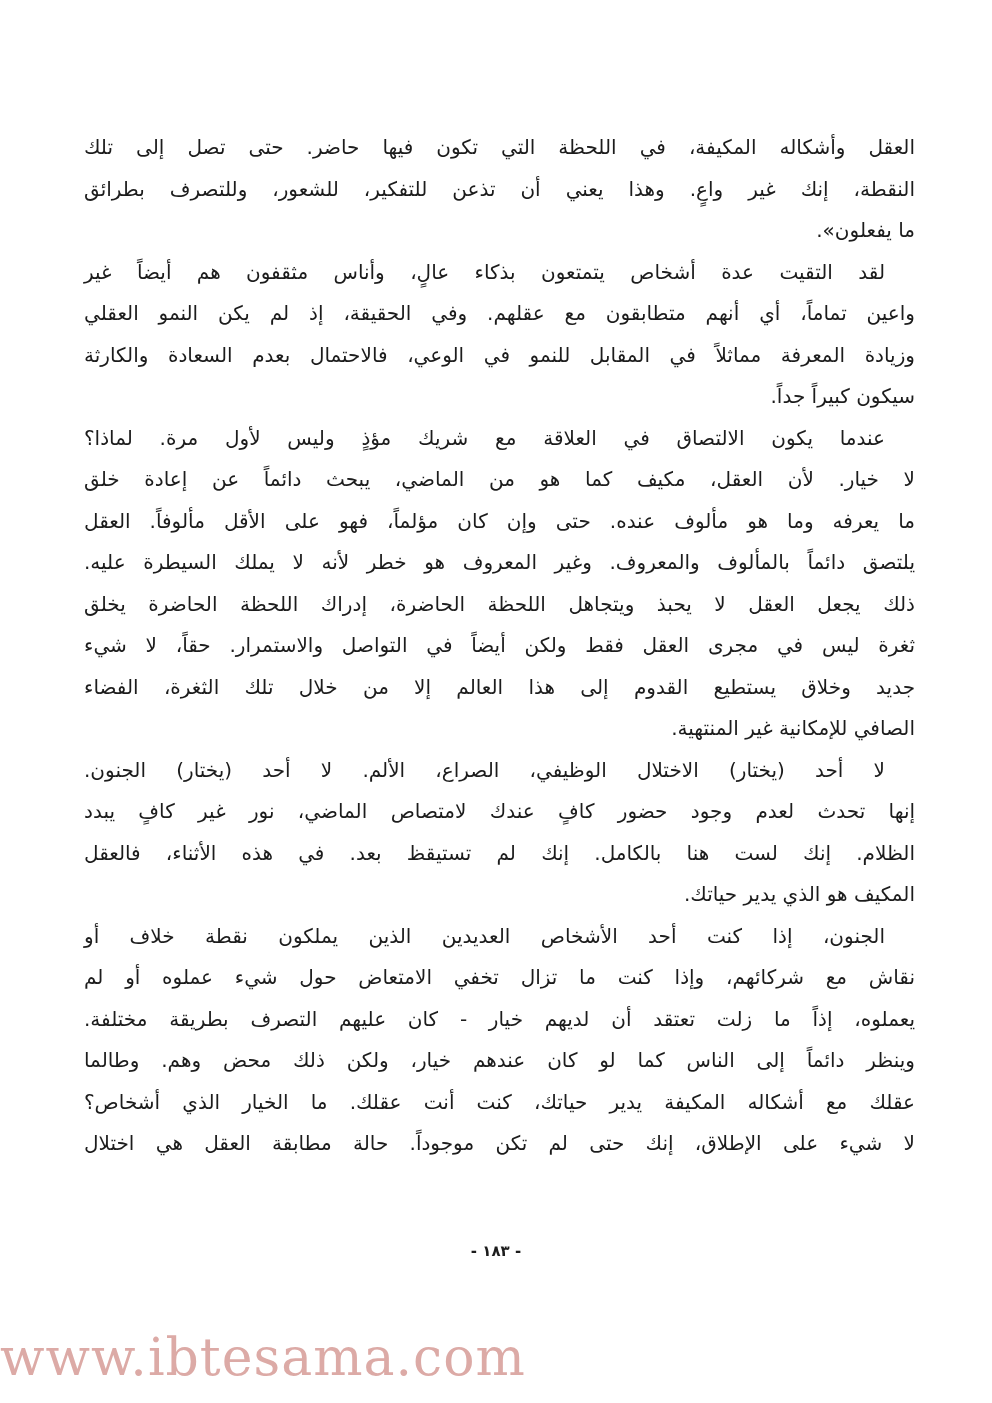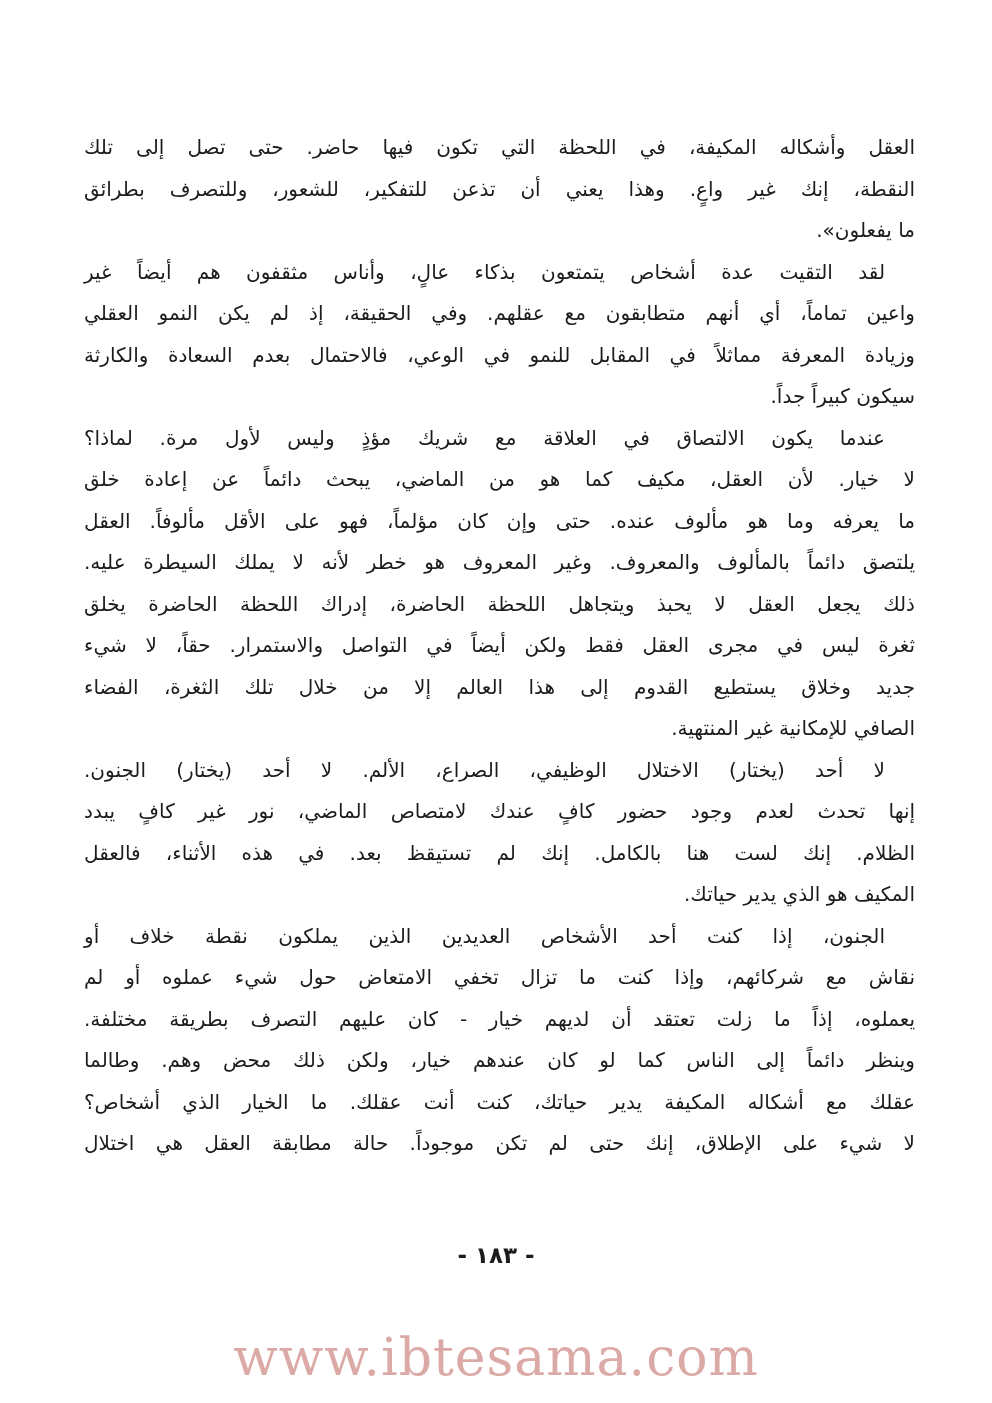--- a/index.html
+++ b/index.html
@@ -46,31 +46,31 @@
   .line.end {
     text-align-last: right;
   }
   .page-number {
     position: absolute;
     top: 1242px;
     left: 0;
     width: 100%;
     text-align: center;
     direction: rtl;
-    font-size: 23px;
+    font-size: 15px;
     font-weight: 700;
     color: #1c1c1c;
     letter-spacing: 2px;
   }
   .watermark {
     position: absolute;
     top: 1326px;
     left: 0;
     width: 100%;
-    text-align: center;
+    text-align: left;
     font-family: "DejaVu Serif", serif;
     font-size: 52px;
     font-weight: 400;
     line-height: 1.2;
     letter-spacing: 1px;
   }
 </style>
 </head>
 <body>
 

